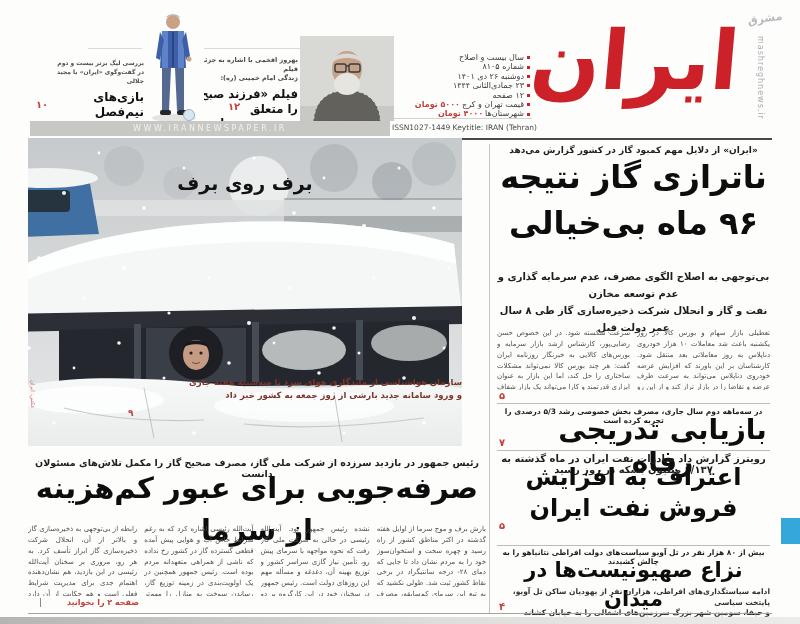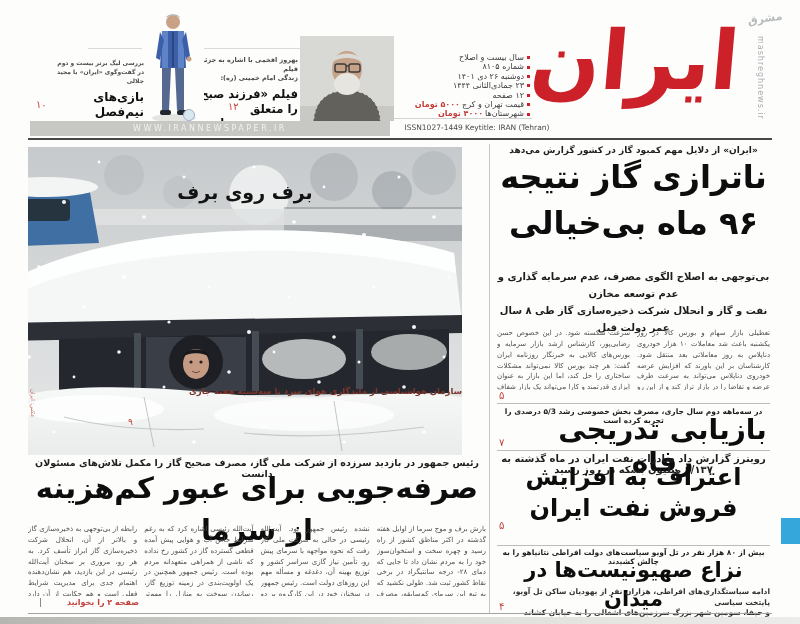--- a/index.html
+++ b/index.html
@@ -3,21 +3,21 @@
 <meta charset="utf-8">
 <style>
   *{margin:0;padding:0;box-sizing:border-box}
   html,body{width:800px;height:624px;overflow:hidden;background:#fdfdfc;
     font-family:"DejaVu Sans",sans-serif;}
   .sheet{position:absolute;inset:0;background:#fdfdfc;direction:rtl}
   .abs{position:absolute}
   .ltr{direction:ltr}
   .kicker{font-weight:bold;color:#1e1e1e;text-align:center}
   .headline{font-weight:bold;color:#0d0d0d;text-align:center;letter-spacing:-.5px}
-  .pagenum{color:#c5403c;font-weight:normal;font-size:10px;line-height:10px}
+  .pagenum{color:#c5403c;font-weight:bold;font-size:10px;line-height:10px}
   .rule{background:#bcbcbc;height:1px}
   .bcols{display:flex;gap:7px;overflow:hidden}
   .bcol{flex:1;font-size:7px;line-height:1.55;text-align:justify;color:#4d4d4d;overflow:hidden}
   .hi-row{display:flex;align-items:center;font-size:8px;color:#3a3a3a;line-height:9.4px;justify-content:flex-start}
   .bullet{width:3px;height:3px;background:#cc2128;display:inline-block;margin-left:3px;flex:0 0 auto}
   .hi-val{color:#c5403c;margin-right:2px;font-weight:bold}
   .t-kicker{font-size:6.5px;color:#4a4a4a;font-weight:bold;line-height:9px;text-align:right}
   .t-head{font-size:11.5px;font-weight:bold;color:#101010;line-height:14.5px;text-align:right;letter-spacing:-.3px}
 </style>
 </head>
@@ -62,21 +62,21 @@
       <span>قیمت تهران و کرج</span>
       <span class="hi-val">۵۰۰۰ تومان</span>
     </div>
     <div class="hi-row">
       <span class="bullet"></span>
       <span>شهرستان‌ها</span>
       <span class="hi-val">۴۰۰۰ تومان</span>
     </div>
   </div>
   <div class="abs rule" style="left:392px;top:118px;width:140px;background:#d2d2d0"></div>
-  <div class="abs ltr" style="left:392px;top:123px;width:170px;font-size:7.5px;color:#4a4a4a;text-align:center">ISSN1027-1449 Keytitle: IRAN (Tehran)</div>
+  <div class="abs ltr" style="left:392px;top:123px;width:170px;font-size:7.5px;color:#4a4a4a;text-align:left">ISSN1027-1449 Keytitle: IRAN (Tehran)</div>
 
   <div class="abs rule" style="left:88px;top:48px;width:304px;background:#dadada"></div>
 
   <div class="abs" style="left:300px;top:36px;width:94px;height:85px">
     <svg width="94" height="85" viewBox="0 0 94 85">
       <rect width="94" height="85" fill="#d8d8d5"></rect>
       <rect y="70" width="94" height="15" fill="#c8c8c4"></rect>
       <path d="M14,85 C16,62 30,55 47,55 C64,55 78,62 80,85 Z" fill="#63615c"></path>
       <path d="M14,85 C16,62 30,55 47,55 C64,55 78,62 80,85 Z" fill="none" stroke="#56544f" stroke-width="1" stroke-dasharray="2 3"></path>
       <ellipse cx="47" cy="33" rx="15" ry="18" fill="#c6a289"></ellipse>
@@ -160,21 +160,21 @@
   <div class="abs rule" style="left:497px;top:545px;width:273px"></div>
 
   <div class="abs kicker" style="left:497px;top:548px;width:273px;font-size:7.5px">بیش از ۸۰ هزار نفر در تل آویو سیاست‌های دولت افراطی نتانیاهو را به چالش کشیدند</div>
   <div class="abs headline" style="left:497px;top:556px;width:273px;font-size:21px;line-height:29px">نزاع صهیونیست‌ها در میدان</div>
   <div class="abs" style="left:497px;top:587px;width:273px;text-align:right;font-weight:bold;color:#333;font-size:7.5px;line-height:10.5px">
     <div>ادامه سیاستگذاری‌های افراطی، هزاران نفر از یهودیان ساکن تل آویو، پایتخت سیاسی</div>
     <div>و حیفا، سومین شهر بزرگ سرزمین‌های اشغالی را به خیابان کشاند</div>
   </div>
   <div class="abs pagenum" style="left:499px;top:602px">۴</div>
 
-  <div class="abs" style="left:28px;top:147px;width:434px;height:308px;overflow:hidden">
+  <div class="abs" style="left:28px;top:138px;width:434px;height:308px;overflow:hidden">
     <svg width="458" height="308" viewBox="0 0 458 308">
       <defs>
         <linearGradient id="sky" x1="0" y1="0" x2="0" y2="1">
           <stop offset="0" stop-color="#c7cacc"></stop>
             <stop offset="1" stop-color="#e6e8e8"></stop>
         </linearGradient>
         <linearGradient id="snowmass" x1="0" y1="0" x2="0" y2="1">
           <stop offset="0" stop-color="#f7f9f9"></stop>
             <stop offset="1" stop-color="#e9eceb"></stop>
         </linearGradient>
@@ -252,20 +252,21 @@
           <circle cx="190" cy="295" r="1.8"></circle>
           <circle cx="260" cy="280" r="1.4"></circle>
         <circle cx="340" cy="295" r="1.6"></circle>
           <circle cx="420" cy="285" r="1.8"></circle>
           <circle cx="10" cy="165" r="1.5"></circle>
       </g>
     </svg>
     <div class="abs" style="left:0;top:34px;width:100%;text-align:center;font-size:19px;font-weight:bold;color:#121212">برف روی برف</div>
     <div class="abs" style="left:0;top:238px;width:100%;text-align:right;font-size:8.5px;font-weight:bold;color:#7d352c;line-height:13px">
       <div>سازمان هواشناسی از ماندگاری هوای سرد تا سه‌شنبه هفته جاری</div>
+      <div>و ورود سامانه جدید بارشی از روز جمعه به کشور خبر داد</div>
     </div>
     <div class="abs pagenum" style="left:100px;top:270px;font-size:9px">۹</div>
     <div class="abs" style="left:2px;top:242px;writing-mode:vertical-rl;font-size:5.5px;color:#cc6b60">عکس: ایران</div>
   </div>
 
   <div class="abs headline" style="left:28px;top:467px;width:458px;font-size:29px;line-height:42px">صرفه‌جویی برای عبور کم‌هزینه از سرما</div>
   <div class="abs kicker" style="left:28px;top:457px;width:458px;font-size:9.5px">رئیس جمهور در بازدید سرزده از شرکت ملی گاز، مصرف صحیح گاز را مکمل تلاش‌های مسئولان دانست</div>
 
   <div class="abs bcols" style="left:28px;top:524px;width:458px;height:72px">
     <div class="bcol">بارش برف و موج سرما از اوایل هفته گذشته در اکثر مناطق کشور از راه رسید و چهره سخت و استخوان‌سوز خود را به مردم نشان داد تا جایی که دمای ۲۸- درجه سانتیگراد در برخی نقاط کشور ثبت شد. طولی نکشید که به تبع این سرمای کم‌سابقه، مصرف گاز نیز در بسیاری از استان‌ها به حد هشدار رسید و دستگاه‌های مختلف اجرایی را به حالت آماده‌باش درآورد. در گام اول، تأمین پایدار سوخت زمستانی در دستور کار قرار گرفت و شرکت ملی گاز روز گذشته شاهد حضور از پیش اعلام</div>

